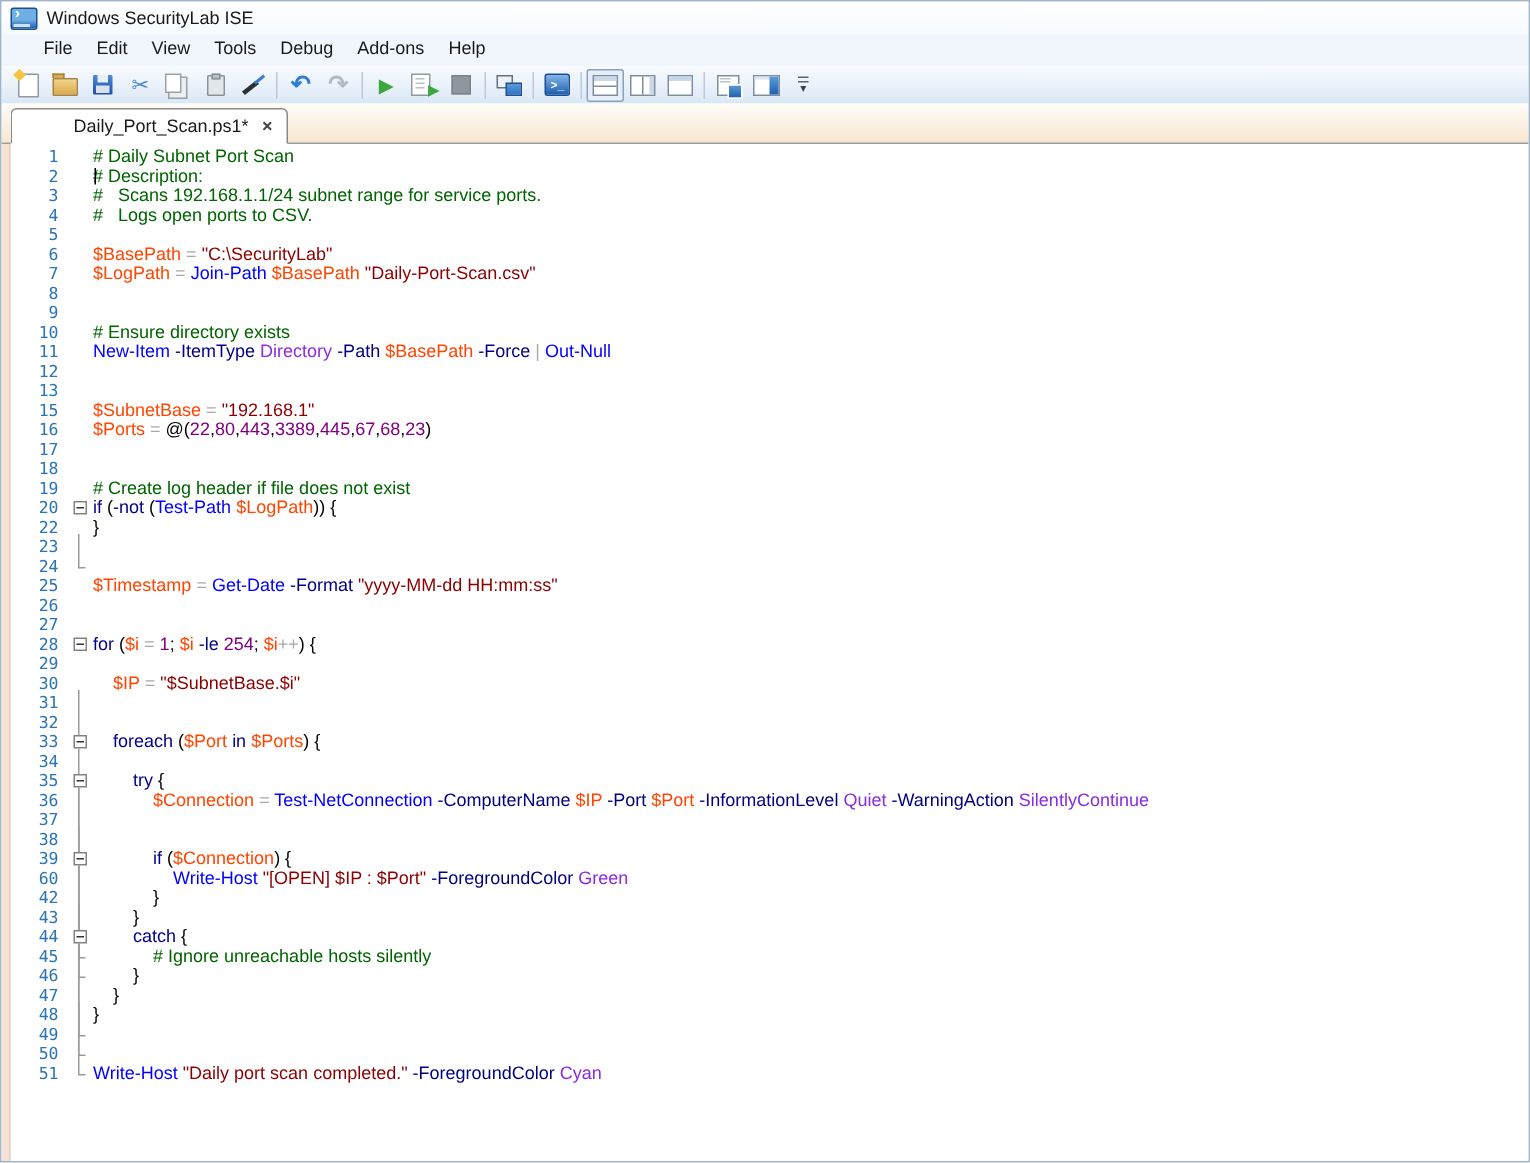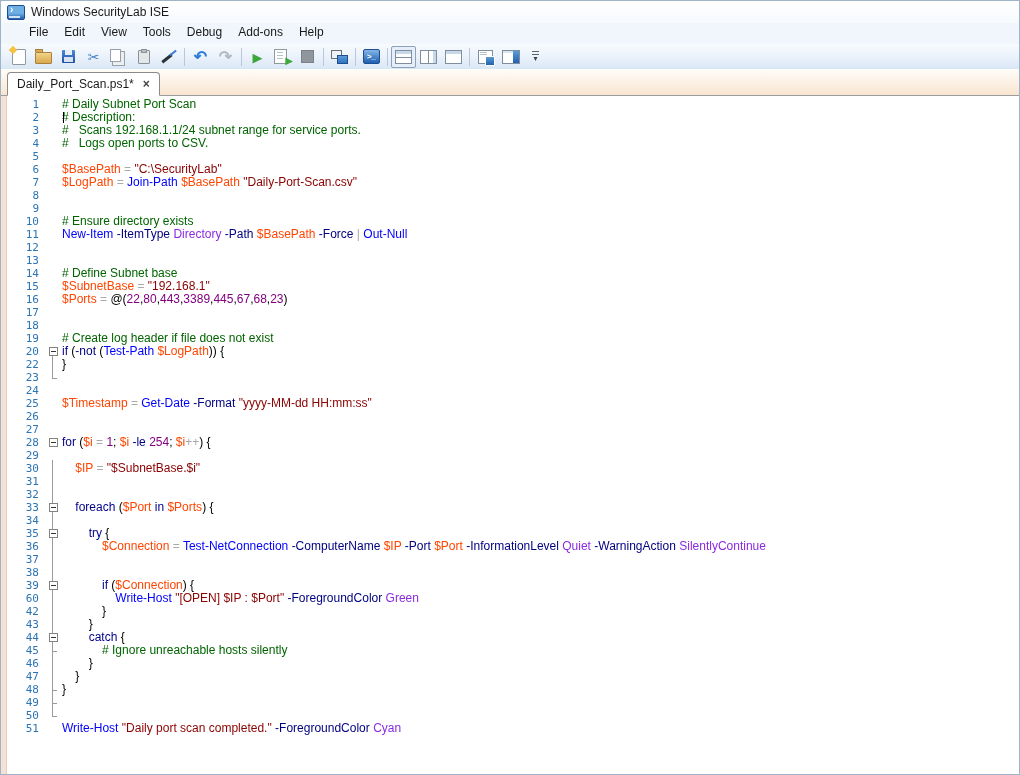--- a/index.html
+++ b/index.html
@@ -60,21 +60,21 @@
   .g-show-command-window::after{content:"";position:absolute;right:-3px;bottom:-3px;width:8px;height:8px;background:linear-gradient(#5b9bd5,#2060b0);border:1px solid #fff;border-radius:1px;}
   .g-show-command-addon{width:16px;height:12px;border:1px solid #7e8e9e;background:#fff;}
   .g-show-command-addon::before{content:"";position:absolute;left:0;top:0;width:100%;height:2px;background:#dce6f0;}
   .g-show-command-addon::after{content:"";position:absolute;right:0;top:0;width:6px;height:100%;background:linear-gradient(#5b9bd5,#2060b0);}
   .g-overflow{width:9px;height:12px;display:flex;flex-direction:column;align-items:center;}
   .g-overflow::before{content:"";width:7px;height:3px;border-top:1px solid #5a6470;border-bottom:1px solid #5a6470;}
   .g-overflow::after{content:"▾";font-size:8px;color:#3a4450;line-height:8px;}
   
   .tabwell{height:27px;background:linear-gradient(#fffdf9,#f8e5d0);border-bottom:1px solid #9b9b9b;display:flex;align-items:flex-end;padding-left:6px;box-sizing:border-box;}
   .tab{position:relative;bottom:-1px;height:24px;background:#fff;border:1px solid #8a8a8a;border-bottom-color:#fff;border-radius:4px 4px 0 0;display:flex;align-items:center;padding:0 9px;box-sizing:border-box;}
-  .tab-label{font-size:12px;color:#1a1a1a;}
+  .tab-label{font-size:12px;color:#1a1a1a;margin-left:32px;}
   .tab-close{font-size:12px;font-weight:bold;color:#444;margin-left:9px;line-height:10px;cursor:default;}
   
   .editor{position:relative;height:680px;background:#fff;overflow:hidden;}
   .left-strip{position:absolute;left:0;top:0;bottom:0;width:5px;background:#f6e2d4;border-right:1px solid #e6cdbd;}
   .rows{position:absolute;left:0;top:2px;right:0;z-index:2;}
   .row{display:flex;height:13px;}
   .ln{width:46px;box-sizing:border-box;padding-right:8px;text-align:right;
       font-family:"DejaVu Sans Mono",monospace;font-size:11px;line-height:13px;color:#2b74b5;flex:none;}
   .fold-cell{width:13px;flex:none;position:relative;}
   .fold-box{position:absolute;left:2px;top:2px;width:9px;height:9px;background:#fff;border:1px solid #828282;box-sizing:border-box;z-index:3;}
@@ -261,25 +261,20 @@
           <span class="ln">12</span>
           <span class="fold-cell"></span>
           <pre class="code"></pre>
         </div>
         <div class="row">
           <span class="ln">13</span>
           <span class="fold-cell"></span>
           <pre class="code"></pre>
         </div>
         <div class="row">
-          <span class="ln">14</span>
-          <span class="fold-cell"></span>
-          <pre class="code"><span class="cmt"># Define Subnet base</span></pre>
-        </div>
-        <div class="row">
           <span class="ln">15</span>
           <span class="fold-cell"></span>
           <pre class="code"><span class="var">$SubnetBase</span><span class="pln"> </span><span class="op">=</span><span class="pln"> </span><span class="str">"192.168.1"</span></pre>
         </div>
         <div class="row">
           <span class="ln">16</span>
           <span class="fold-cell"></span>
           <pre class="code"><span class="var">$Ports</span><span class="pln"> </span><span class="op">=</span><span class="pln"> </span><span class="pln">@(</span><span class="num">22</span><span class="pln">,</span><span class="num">80</span><span class="pln">,</span><span class="num">443</span><span class="pln">,</span><span class="num">3389</span><span class="pln">,</span><span class="num">445</span><span class="pln">,</span><span class="num">67</span><span class="pln">,</span><span class="num">68</span><span class="pln">,</span><span class="num">23</span><span class="pln">)</span></pre>
         </div>
         <div class="row">

